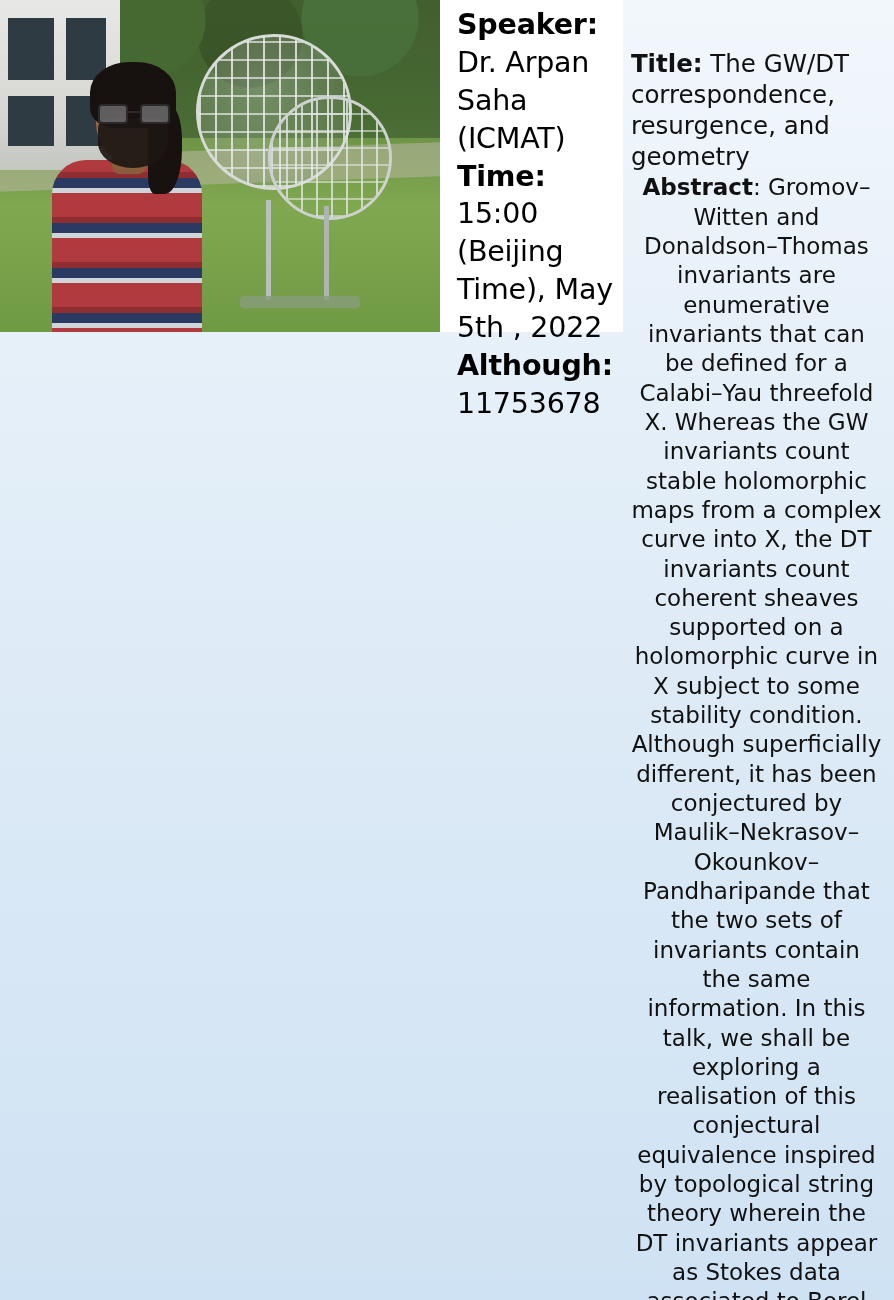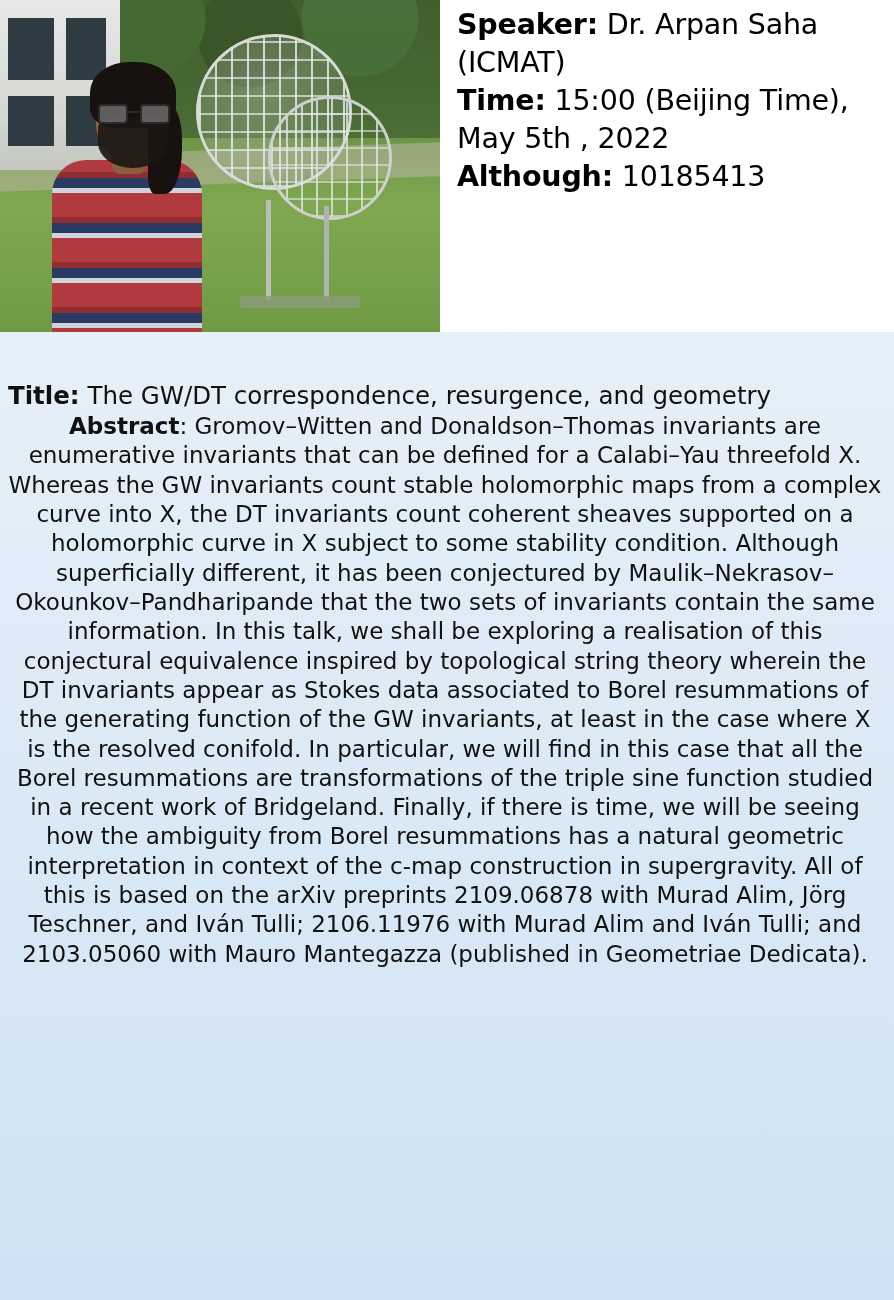--- a/index.html
+++ b/index.html
@@ -12,21 +12,21 @@
     font-family: "DejaVu Sans", sans-serif;
     background: linear-gradient(180deg, #f2f7fc 0%, #e3eef8 35%, #cfe2f3 100%);
     color: #111;
     overflow: hidden;
   }
   .poster {
     width: 894px;
     height: 924px;
     position: relative;
     display: flex;
-    flex-direction: column;
+    flex-direction: row;
   }
 
   
   .header {
     display: flex;
     flex-direction: row;
     height: 332px;
     width: 100%;
     background: #ffffff;
   }
@@ -278,21 +278,21 @@
     </div>
 
     <div class="info">
       <div class="info-line">
         <b>Speaker:</b><span> Dr. Arpan Saha (ICMAT)</span>
       </div>
       <div class="info-line">
         <b>Time:</b><span> 15:00  (Beijing Time), May 5th , 2022</span>
       </div>
       <div class="info-line">
-        <b>Although:</b><span> 10185413</span>
+        <b>Although:</b><span> 11753678</span>
       </div>
     </div>
 
   </div>
 
   <div class="body-wrap">
     <div class="title-line">
       <b>Title:</b><span> The GW/DT correspondence, resurgence, and geometry</span>
     </div>
     <div class="abstract">

